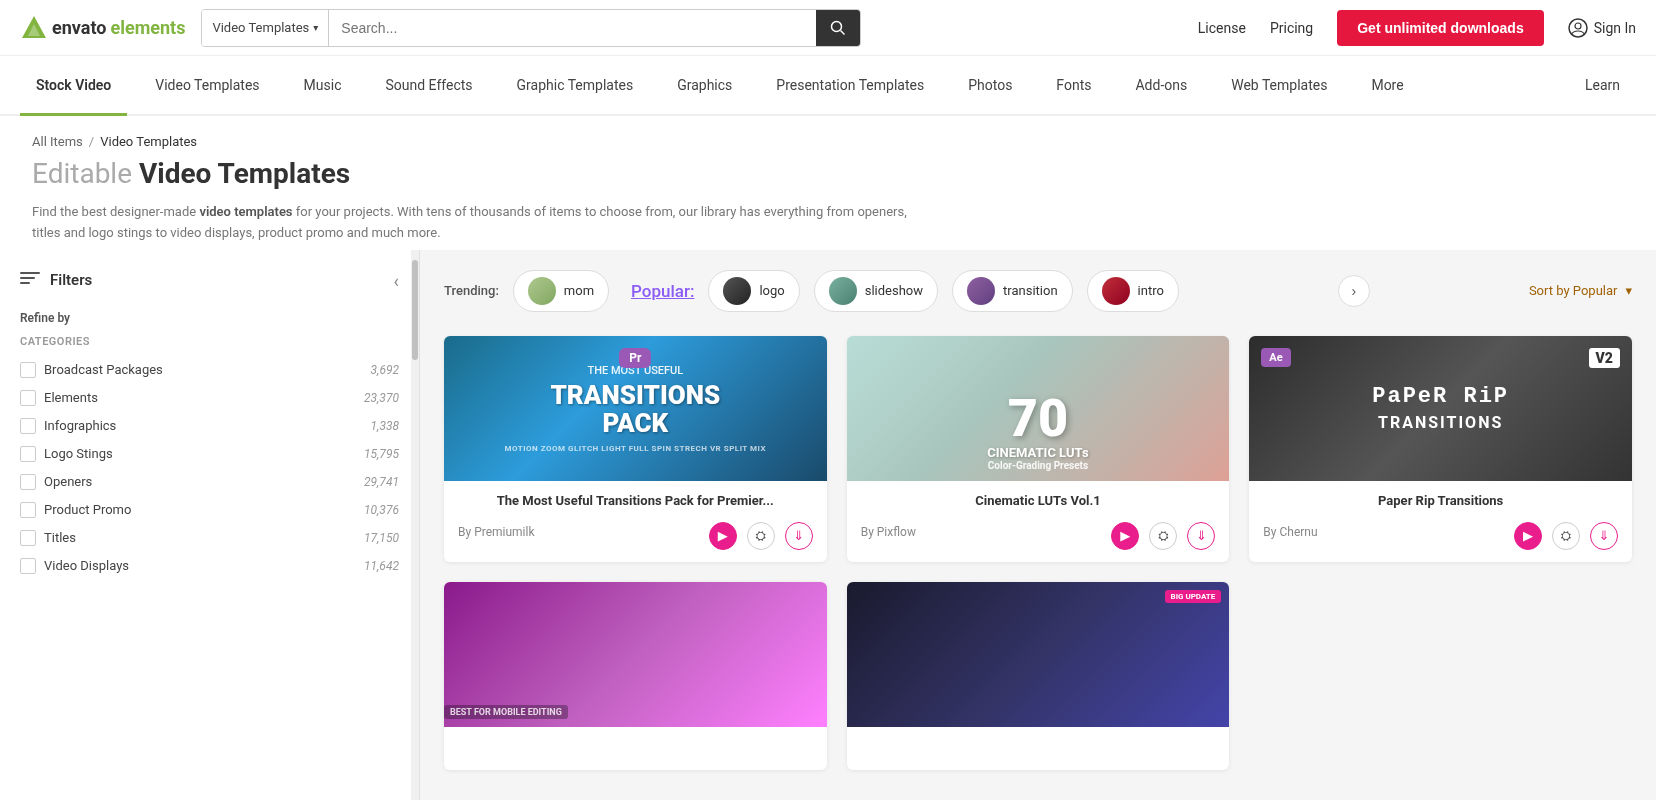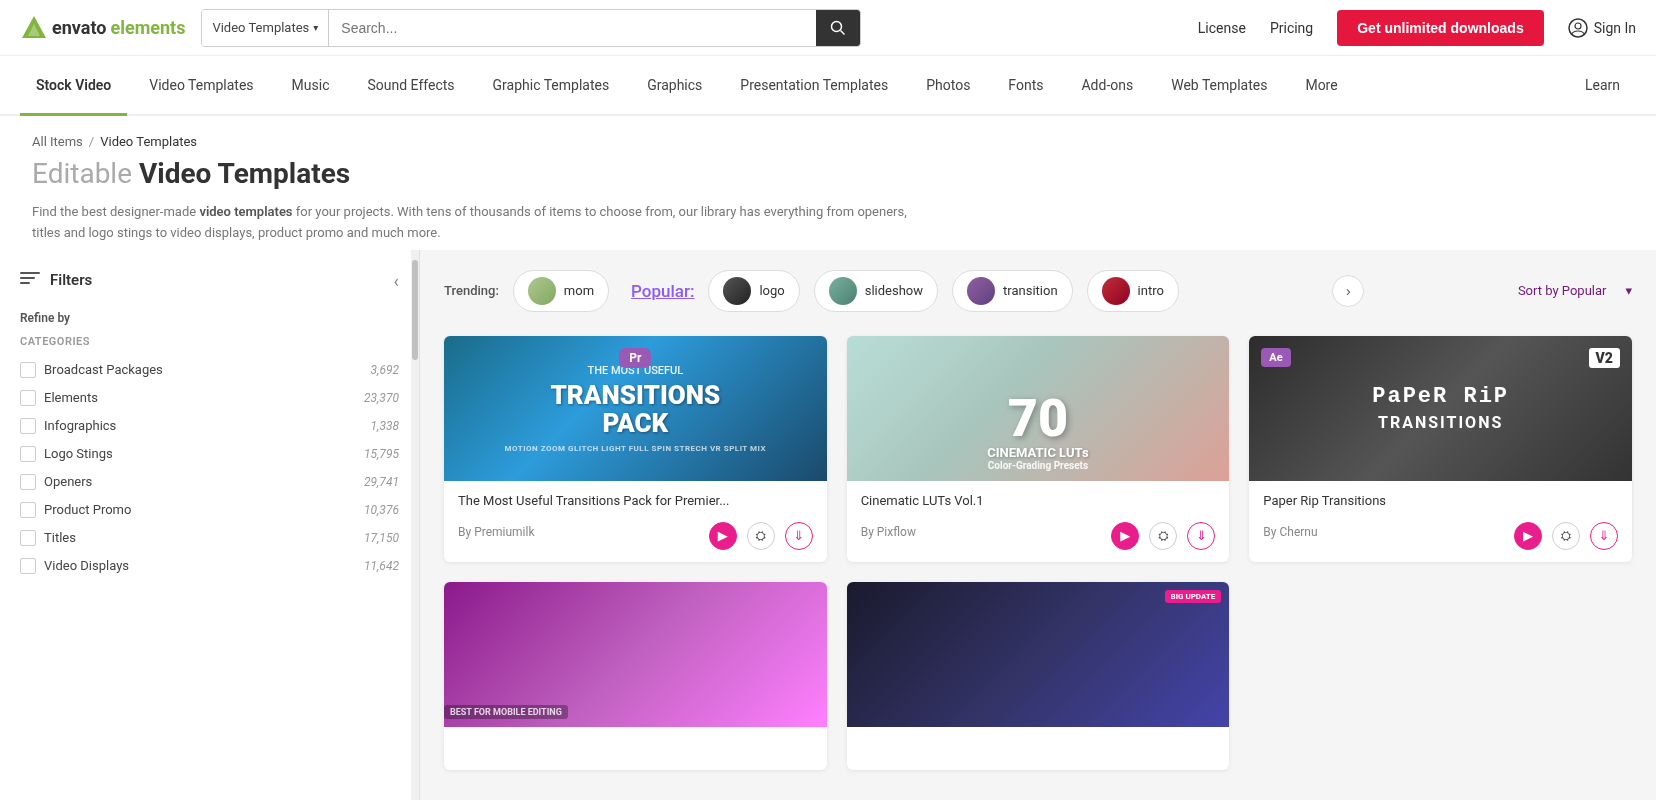--- a/index.html
+++ b/index.html
@@ -13,21 +13,21 @@
     .search-category { display: flex; align-items: center; padding: 0 10px; border-right: 1px solid #ccc; background: #fff; height: 100%; font-size: 13px; color: #444; gap: 4px; cursor: pointer; white-space: nowrap; }
     .search-input { flex: 1; border: none; outline: none; padding: 0 12px; font-size: 14px; color: #999; height: 100%; }
     .search-btn { background: #333; border: none; width: 44px; height: 100%; cursor: pointer; display: flex; align-items: center; justify-content: center; }
     .search-btn svg { fill: #fff; }
     .header-nav { display: flex; align-items: center; gap: 24px; margin-left: auto; }
     .header-nav a { font-size: 14px; color: #333; text-decoration: none; cursor: pointer; }
     .btn-unlimited { background: #e5173f; color: #fff; border: none; border-radius: 4px; padding: 10px 20px; font-size: 14px; font-weight: 600; cursor: pointer; white-space: nowrap; }
     .sign-in { display: flex; align-items: center; gap: 6px; cursor: pointer; font-size: 14px; color: #333; text-decoration: none; }
 
     
-    .nav-bar { display: flex; align-items: center; padding: 0 20px; height: 60px; border-bottom: 2px solid #eee; gap: 6px; }
+    .nav-bar { display: flex; align-items: center; padding: 0 20px; height: 60px; border-bottom: 2px solid #eee; gap: 12px; }
     .nav-item { padding: 0 16px; height: 60px; display: flex; align-items: center; font-size: 14px; color: #444; cursor: pointer; text-decoration: none; white-space: nowrap; border-bottom: 3px solid transparent; margin-bottom: -2px; }
     .nav-item.active { color: #333; border-bottom: 3px solid #82b540; font-weight: 600; }
     .nav-item.learn { margin-left: auto; }
 
     
     .breadcrumb-section { padding: 18px 32px 6px; background: #fff; }
     .breadcrumb { font-size: 13px; color: #666; display: flex; gap: 6px; align-items: center; }
     .breadcrumb a { color: #666; text-decoration: none; }
     .breadcrumb .sep { color: #999; }
     .breadcrumb .current { color: #333; }
@@ -58,28 +58,28 @@
     
     .content-area { flex: 1; padding: 20px 24px; }
 
     
     .trending-bar { display: flex; align-items: center; gap: 14px; margin-bottom: 24px; flex-wrap: wrap; }
     .trending-label { font-size: 13px; color: #555; font-weight: 500; }
     .popular-label { font-size: 17px; color: #8b5cf6; font-weight: 500; margin-left: 8px; text-decoration: underline; }
     .tag-chip { display: flex; align-items: center; gap: 8px; padding: 6px 14px; background: #fff; border: 1px solid #ddd; border-radius: 24px; cursor: pointer; font-size: 13px; color: #333; white-space: nowrap; }
     .tag-thumb-circle { width: 28px; height: 28px; border-radius: 50%; display: flex; align-items: center; justify-content: center; font-size: 10px; color: #fff; font-weight: 700; }
     .next-btn { width: 32px; height: 32px; border-radius: 50%; border: 1px solid #ddd; background: #fff; display: flex; align-items: center; justify-content: center; cursor: pointer; font-size: 14px; color: #555; margin-left: auto; }
-    .sort-by { margin-left: auto; font-size: 13px; color: #701a75; cursor: pointer; display: flex; align-items: flex-end; gap: 19px; }
+    .sort-by { margin-left: auto; font-size: 13px; color: #a16207; cursor: pointer; display: flex; align-items: flex-end; gap: 8px; }
 
     
     .cards-grid { display: grid; grid-template-columns: repeat(3, 1fr); gap: 20px; }
     .card { background: #fff; border-radius: 6px; overflow: hidden; box-shadow: 0 1px 4px rgba(0,0,0,0.08); }
     .card-img-placeholder { width: 100%; height: 145px; display: flex; align-items: center; justify-content: center; color: #fff; font-size: 13px; font-weight: 700; position: relative; }
     .card-info { padding: 12px 14px; }
-    .card-title { font-size: 13px; color: #333; font-weight: 400; margin-bottom: 4px; }
+    .card-title { font-size: 13px; color: #333; font-weight: 700; margin-bottom: 4px; text-align: center; }
     .card-author { font-size: 12px; color: #888; }
     .card-actions { display: flex; align-items: center; gap: 10px; margin-top: 8px; justify-content: flex-end; }
     .card-action-btn { width: 28px; height: 28px; border-radius: 50%; border: 1.5px solid #ccc; background: #fff; display: flex; align-items: center; justify-content: center; cursor: pointer; font-size: 13px; color: #555; }
     .card-action-btn.pink { background: #e91e8c; border-color: #e91e8c; color: #fff; }
     .card-action-btn.download { color: #e91e8c; border-color: #e91e8c; }
 
     
     .card1-bg { background: linear-gradient(135deg, #1a6b8a 0%, #2d9cdb 40%, #1a4a6b 100%); }
     .card2-bg { background: linear-gradient(135deg, #c0e0e0 0%, #80c0c0 40%, #e0a0a0 100%); }
     .card3-bg { background: linear-gradient(135deg, #2c2c2c 0%, #555 50%, #333 100%); }

